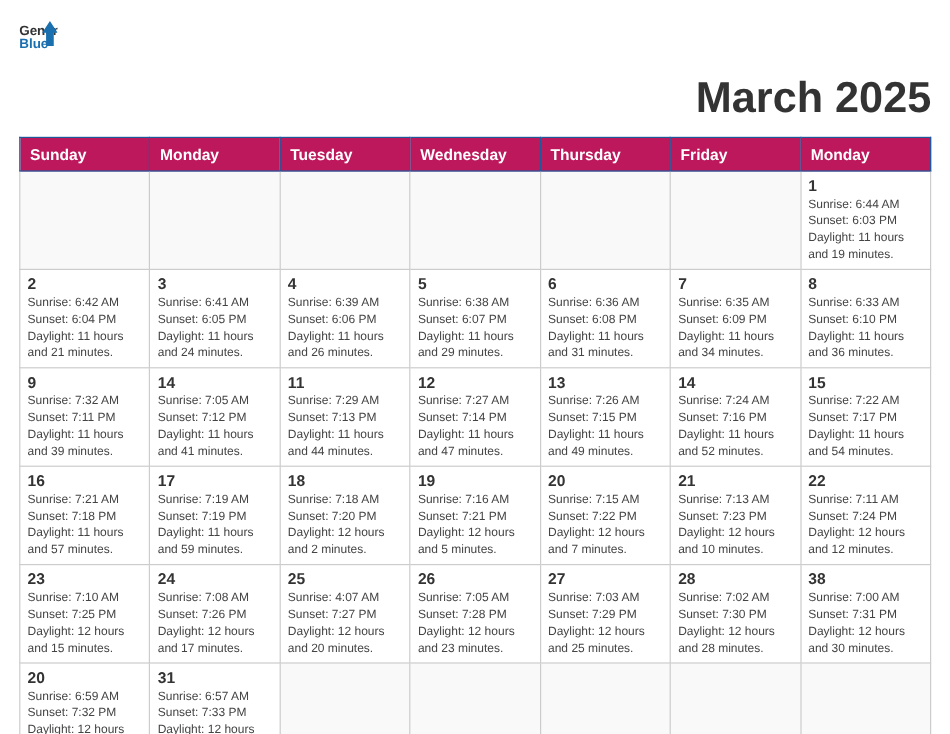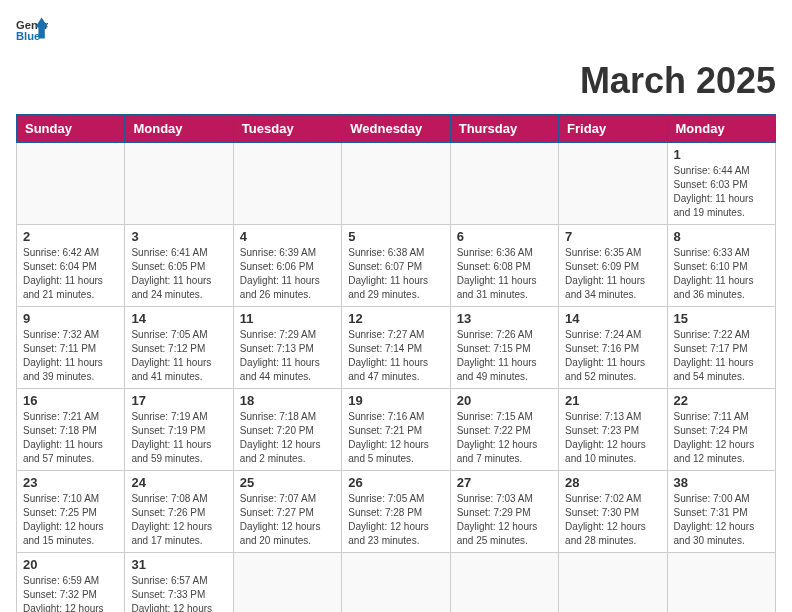--- a/index.html
+++ b/index.html
@@ -288,21 +288,21 @@
         </td>
         <td>
           <span class="day-number">24</span>
           <div class="day-info">Sunrise: 7:08 AM
 Sunset: 7:26 PM
 Daylight: 12 hours
 and 17 minutes.</div>
         </td>
         <td>
           <span class="day-number">25</span>
-          <div class="day-info">Sunrise: 7:07 AM
+          <div class="day-info">Sunrise: 4:07 AM
 Sunset: 7:27 PM
 Daylight: 12 hours
 and 20 minutes.</div>
         </td>
         <td>
           <span class="day-number">26</span>
           <div class="day-info">Sunrise: 7:05 AM
 Sunset: 7:28 PM
 Daylight: 12 hours
 and 23 minutes.</div>

